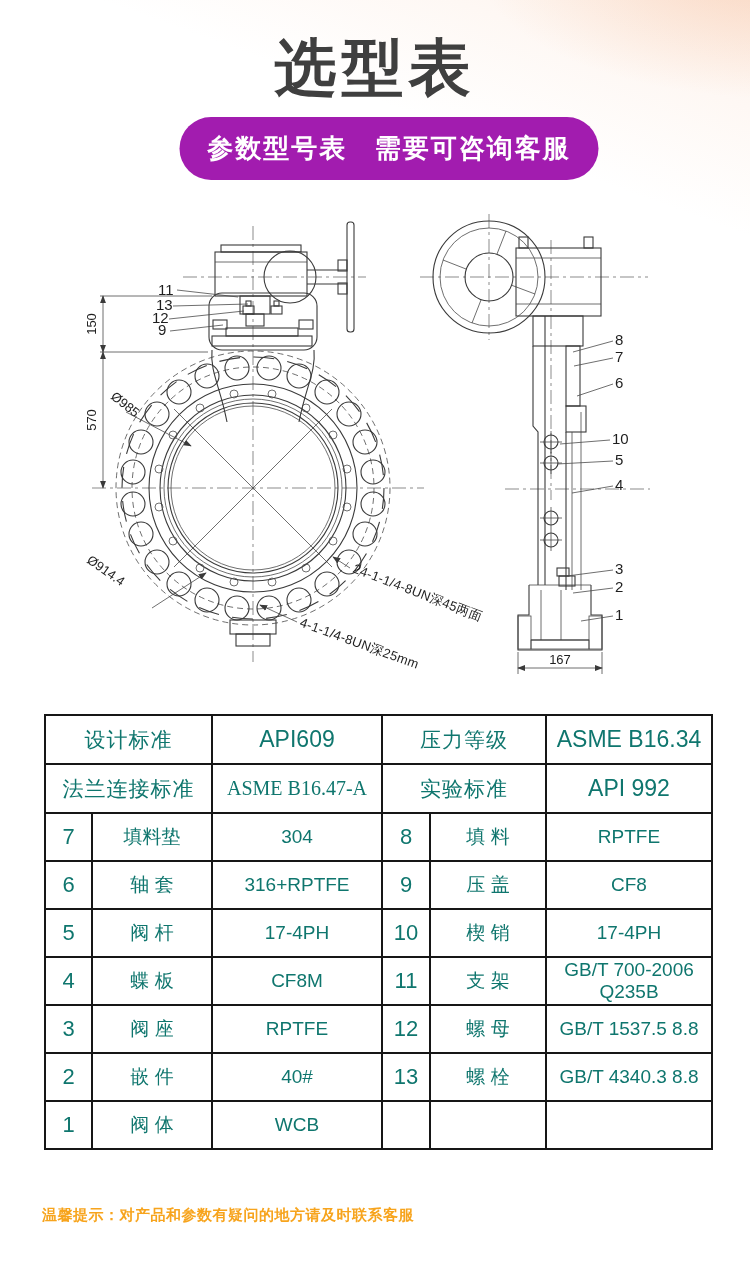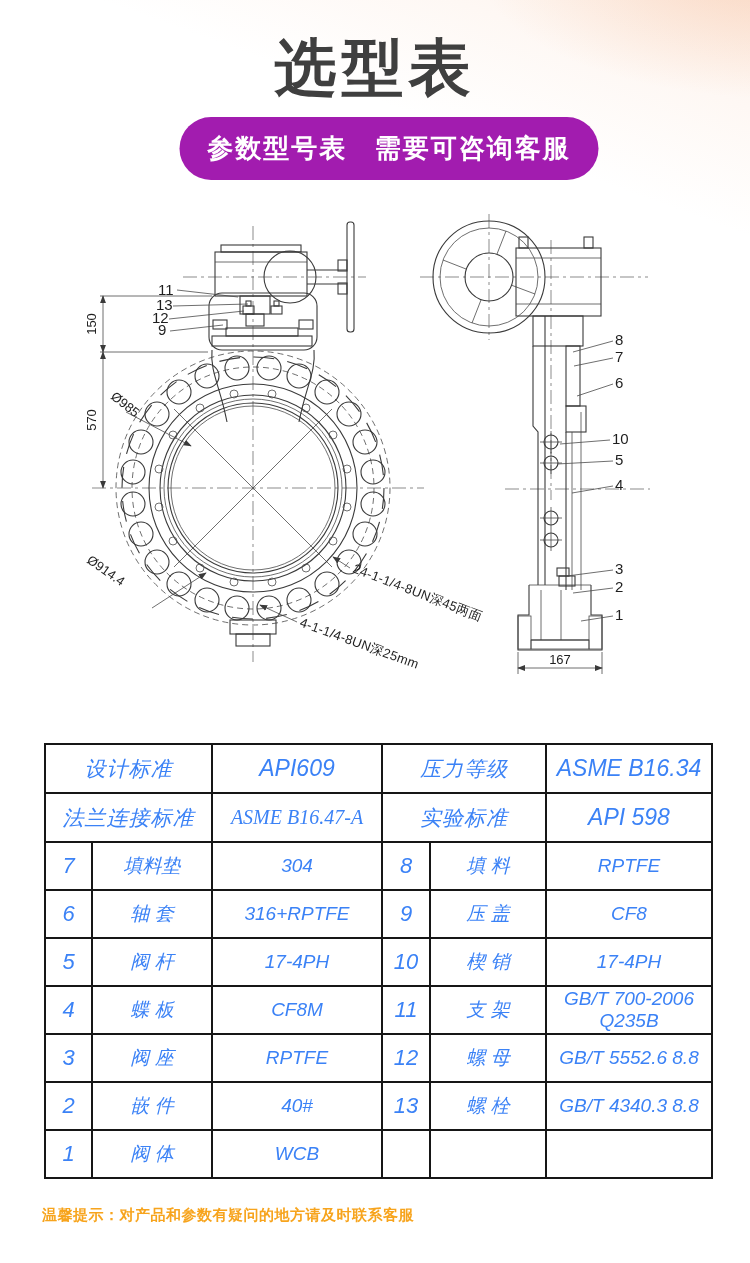--- a/index.html
+++ b/index.html
@@ -28,22 +28,22 @@
   .drawing-svg .ln   { stroke:#3a3a3a; stroke-width:1.1; fill:none; }
   .drawing-svg .thin { stroke:#4a4a4a; stroke-width:0.8; fill:none; }
   .drawing-svg .cl   { stroke:#5a5a5a; stroke-width:0.7; fill:none; stroke-dasharray:14 4 3 4; }
   .drawing-svg .dsh  { stroke:#4a4a4a; stroke-width:0.8; fill:none; stroke-dasharray:6 4; }
   .drawing-svg .scallop { stroke:#3a3a3a; stroke-width:1.1; fill:none; stroke-dasharray:21 13.3; }
   .drawing-svg text { fill:#1e1e1e; font-family:"Liberation Sans", sans-serif; }
   .lbl  { font-size:15px; }
   .dim  { font-size:13px; }
   .note { font-size:13px; letter-spacing:0.3px; }
   .spec-table {
-    position:absolute; left:44px; top:743px; width:667px;
-    border-collapse:collapse; table-layout:fixed; color:#3b82f6;font-style:italic;
+    position:absolute; left:44px; top:714px; width:667px;
+    border-collapse:collapse; table-layout:fixed; color:#0f766e;
   }
   .spec-table td {
     border:2.4px solid #161616; text-align:center; vertical-align:middle;
     padding:0; overflow:hidden;
   }
   .spec-table tr.hrow { height:49px; }
   .spec-table tr.prow { height:48px; }
   .hlabel { font-size:21px; letter-spacing:1px; }
   .hval   { font-size:23px; }
   .cad    { font-family:"Liberation Serif", serif; font-size:20px; letter-spacing:0px;margin-left:44px; }
@@ -315,21 +315,21 @@
       <tr class="hrow">
         <td colspan="2" class="hlabel">设计标准</td>
         <td class="hval">API609</td>
         <td colspan="2" class="hlabel">压力等级</td>
         <td class="hval">ASME B16.34</td>
       </tr>
       <tr class="hrow">
         <td colspan="2" class="hlabel">法兰连接标准</td>
         <td class="cad">ASME B16.47-A</td>
         <td colspan="2" class="hlabel">实验标准</td>
-        <td class="hval">API 598</td>
+        <td class="hval">API 992</td>
       </tr>
       <tr class="prow">
         <td class="c-no">7</td>
         <td class="c-name">填料垫</td>
         <td class="c-val">304</td>
         <td class="c-no">8</td>
         <td class="c-name">填 料</td>
         <td class="c-val">RPTFE</td>
       </tr>
       <tr class="prow">
@@ -355,21 +355,21 @@
         <td class="c-no">11</td>
         <td class="c-name">支 架</td>
         <td class="c-val">GB/T 700-2006 Q235B</td>
       </tr>
       <tr class="prow">
         <td class="c-no">3</td>
         <td class="c-name">阀 座</td>
         <td class="c-val">RPTFE</td>
         <td class="c-no">12</td>
         <td class="c-name">螺 母</td>
-        <td class="c-val">GB/T 5552.6 8.8</td>
+        <td class="c-val">GB/T 1537.5 8.8</td>
       </tr>
       <tr class="prow">
         <td class="c-no">2</td>
         <td class="c-name">嵌 件</td>
         <td class="c-val">40#</td>
         <td class="c-no">13</td>
         <td class="c-name">螺 栓</td>
         <td class="c-val">GB/T 4340.3 8.8</td>
       </tr>
       <tr class="prow">

